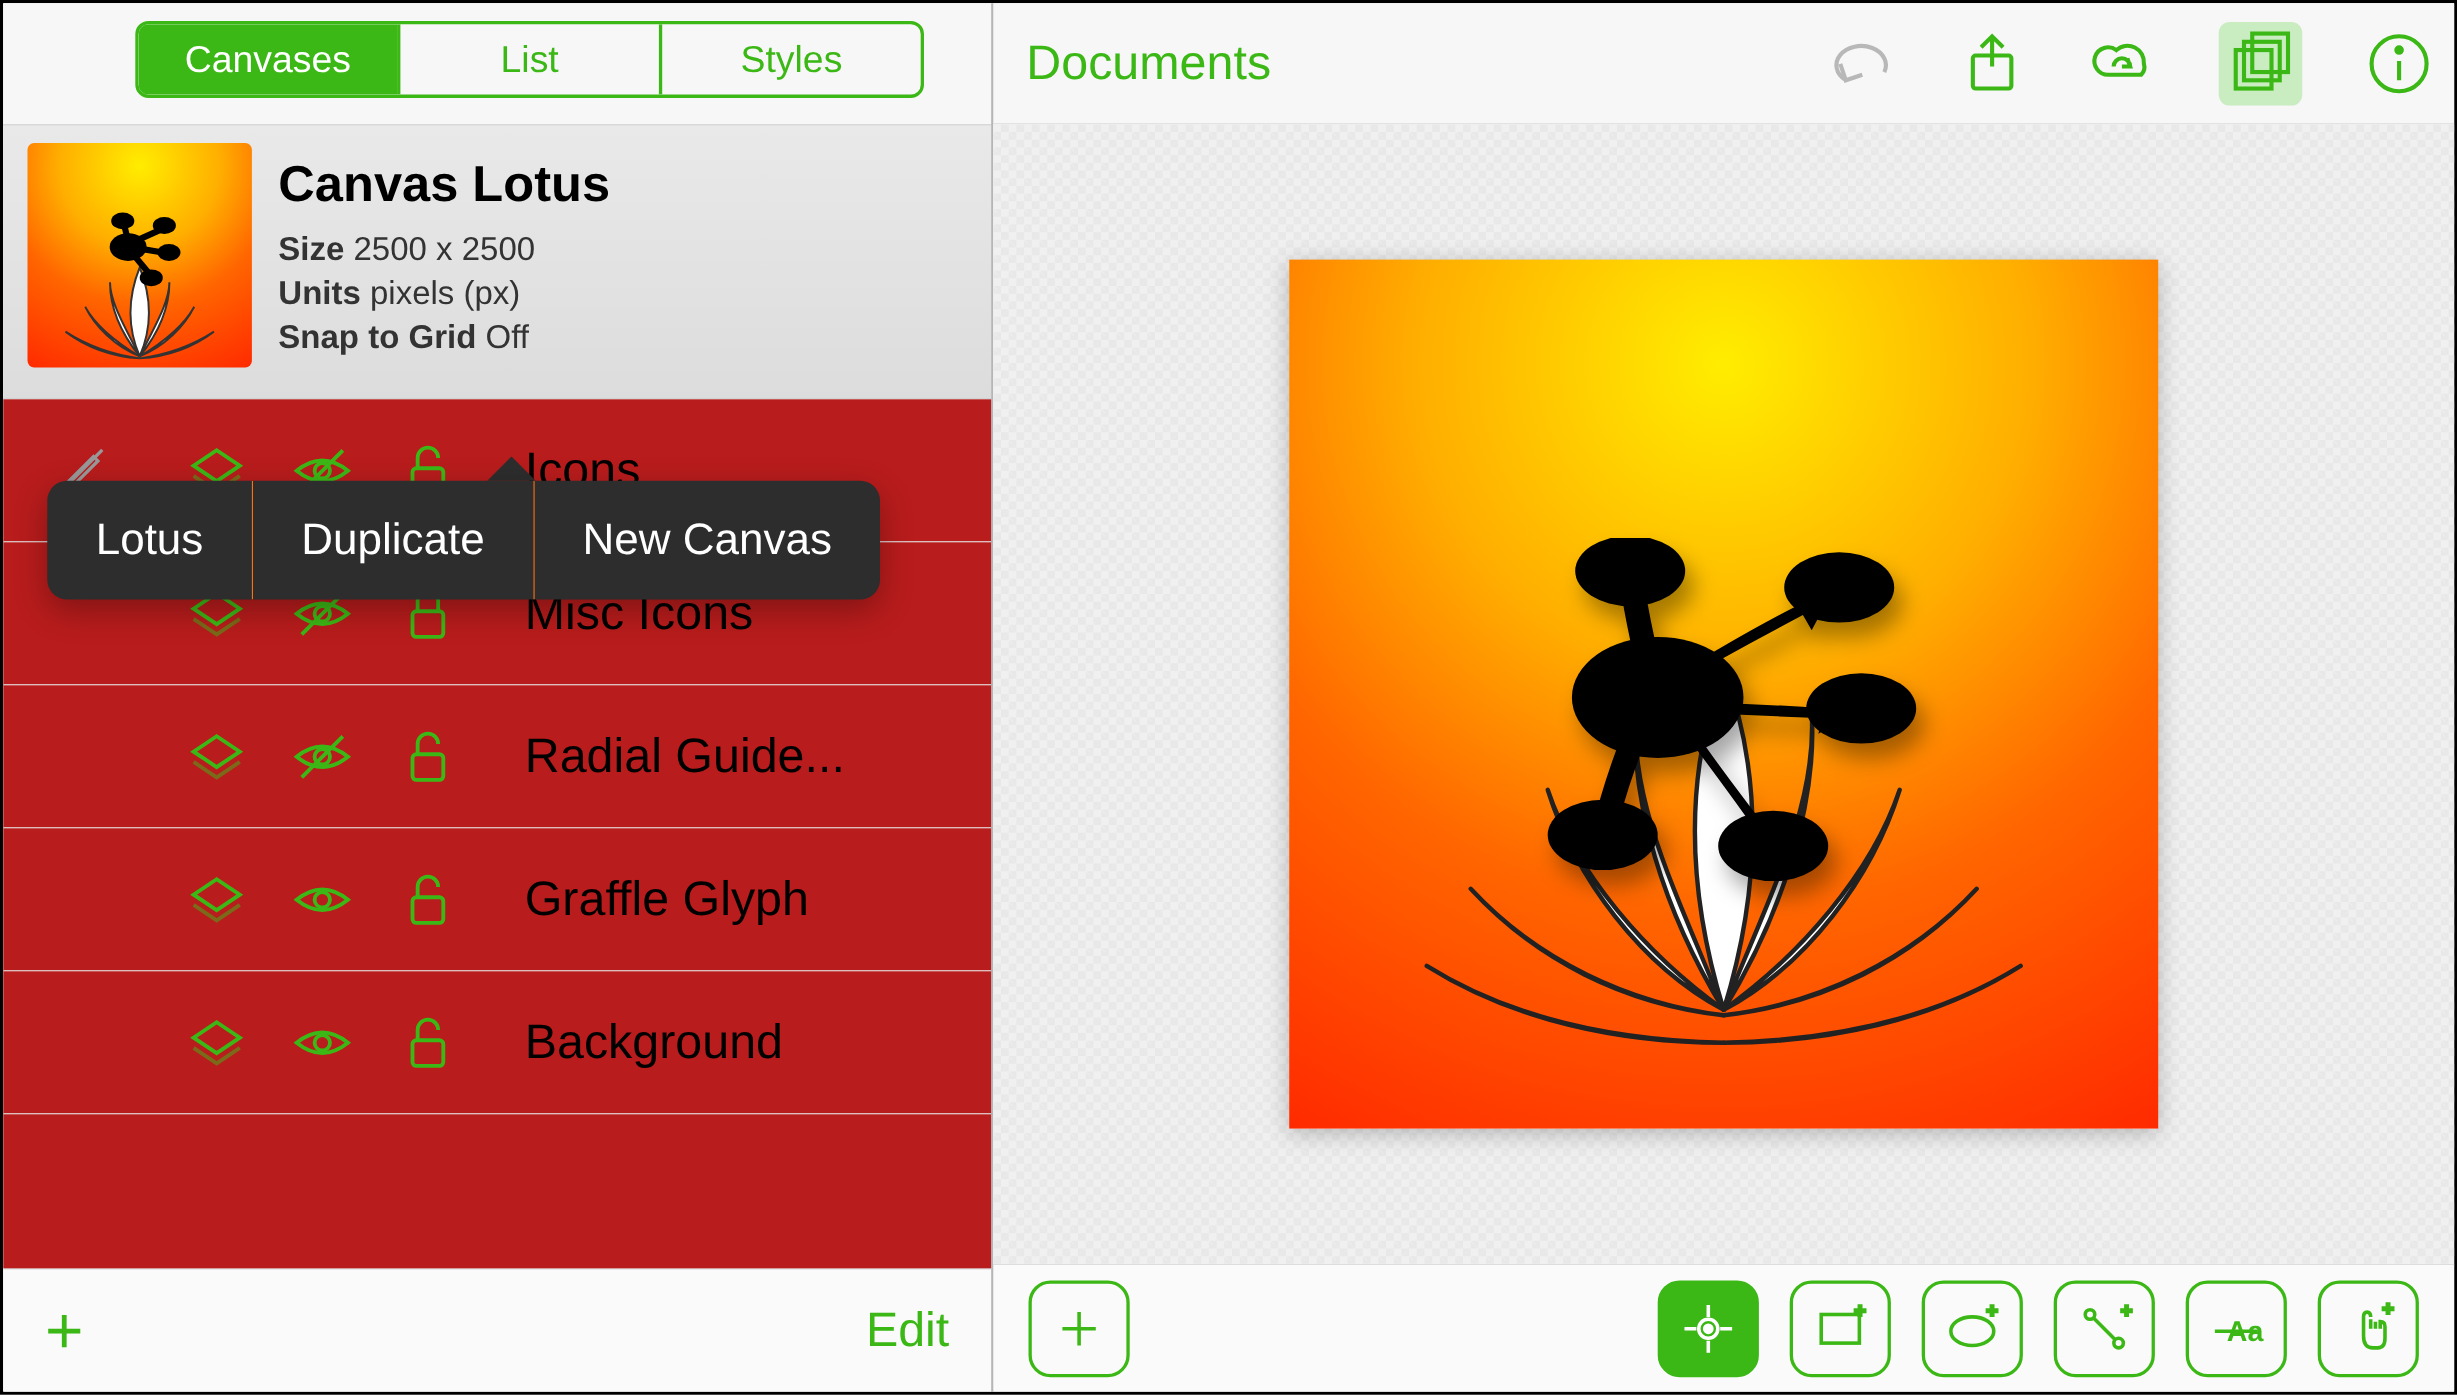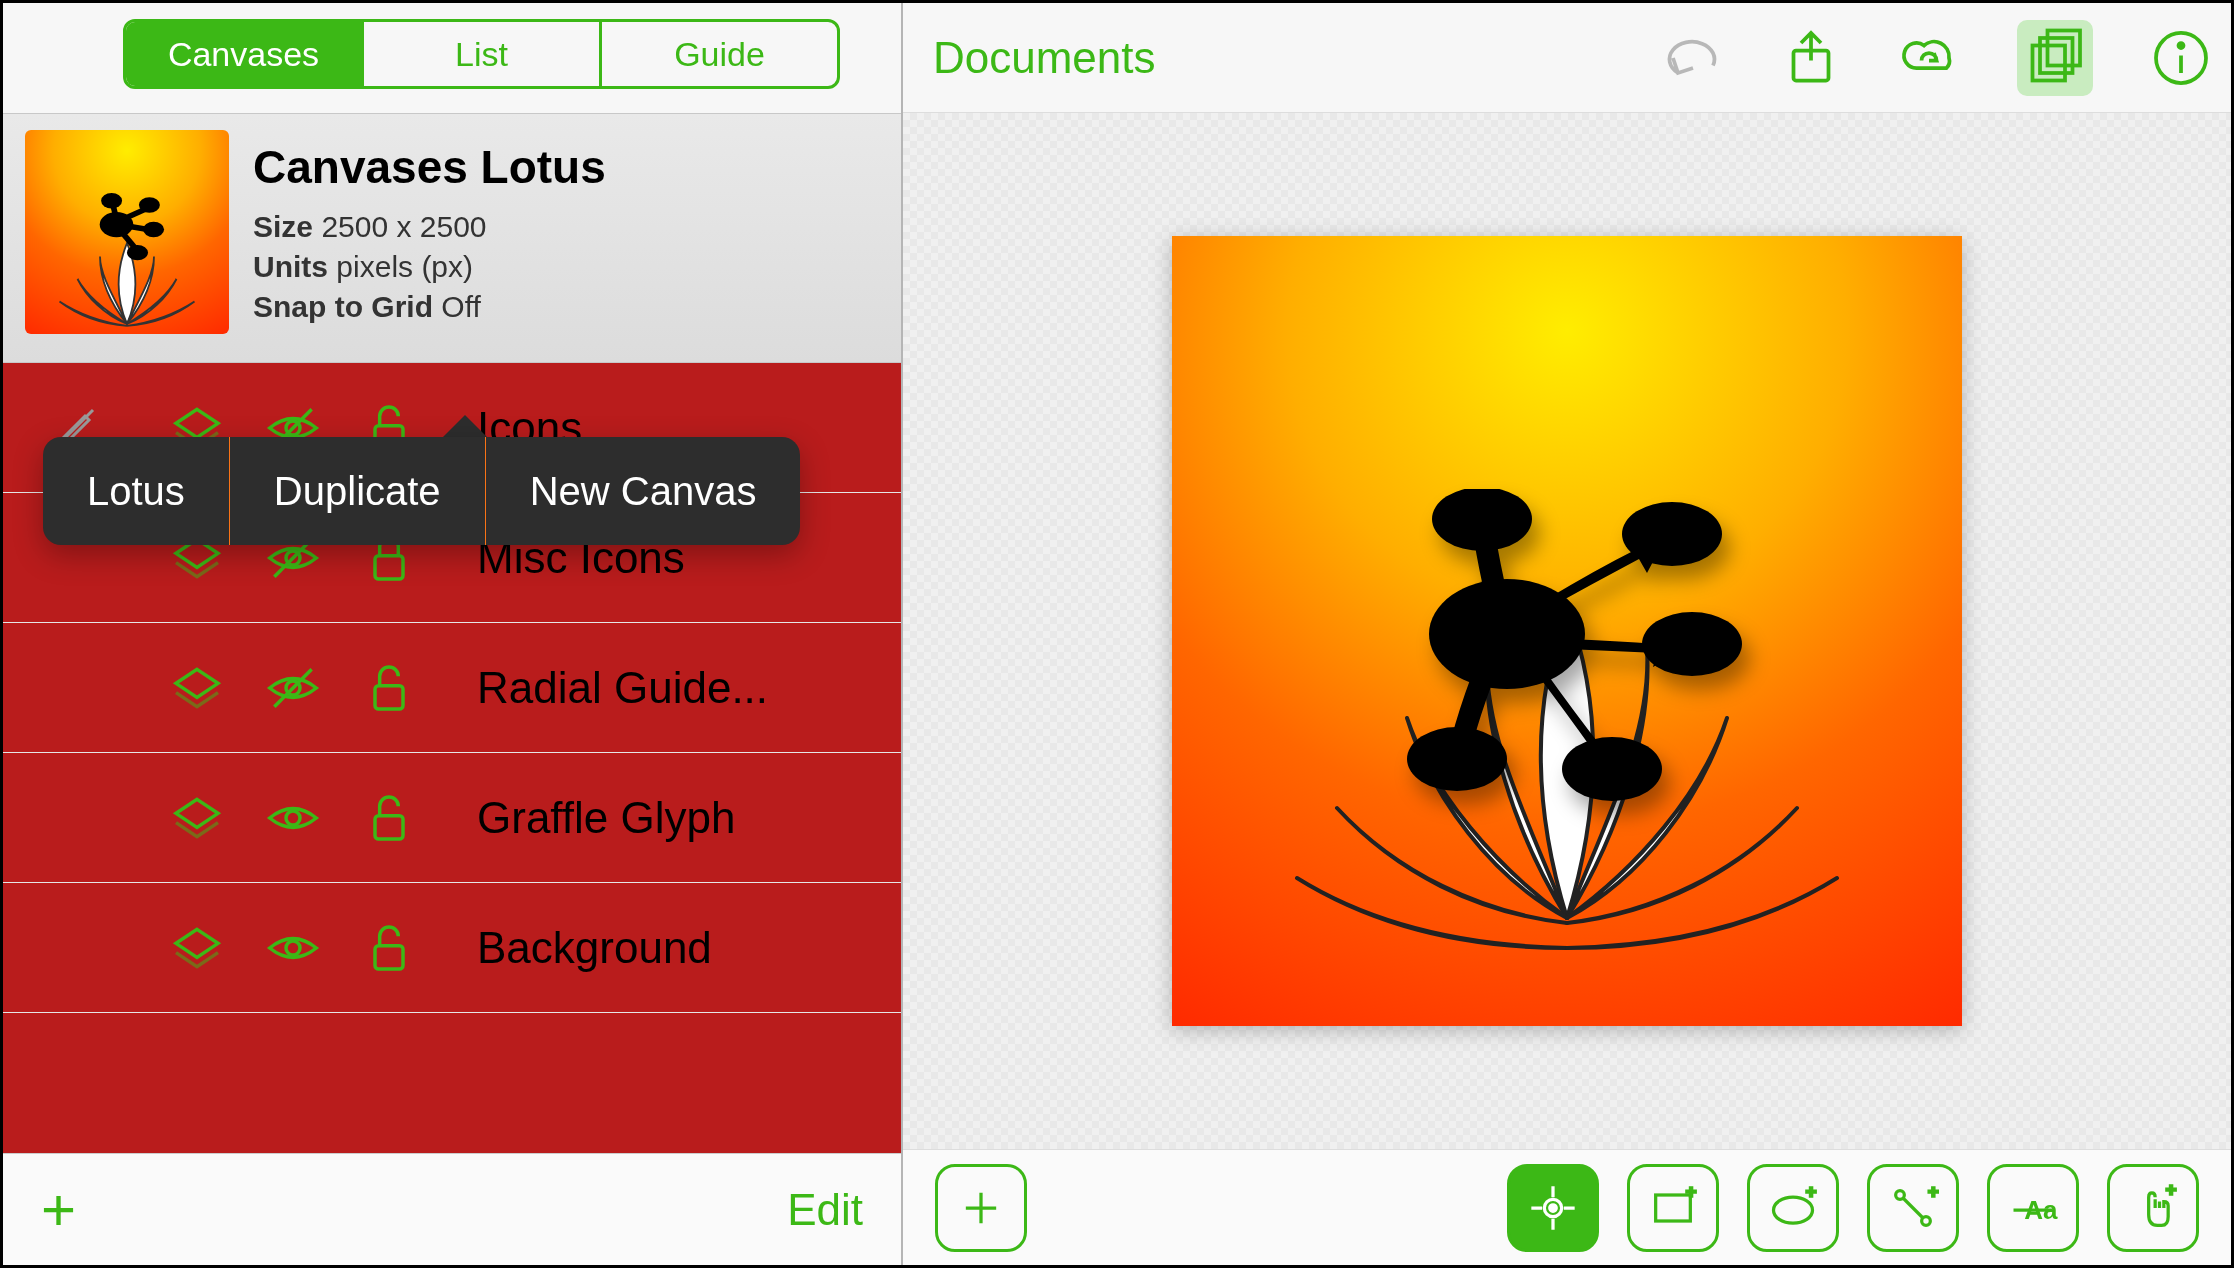--- a/index.html
+++ b/index.html
@@ -65,21 +65,21 @@
 </head>
 <body>
 
 <div class="app">
   <div class="sidebar">
 
     <div class="seg-wrap">
       <div class="segmented">
         <div class="active">Canvases</div>
         <div>List</div>
-        <div>Guide</div>
+        <div>Styles</div>
       </div>
     </div>
 
     <div class="canvas-header">
       <div class="thumb">
         <svg class="lotus-mini" viewBox="0 0 200 120">
           <g fill="#fff" stroke="#333" stroke-width="2">
             <path d="M100 20 C90 45 85 75 100 110 C115 75 110 45 100 20Z"></path>
             <path d="M70 35 C70 60 80 85 100 110 C85 80 70 55 70 35Z"></path>
             <path d="M130 35 C130 60 120 85 100 110 C115 80 130 55 130 35Z"></path>
@@ -97,21 +97,21 @@
             <ellipse cx="98" cy="55" rx="15" ry="11"></ellipse>
             <ellipse cx="75" cy="88" rx="15" ry="11"></ellipse>
             <path d="M45 40 L40 20" stroke="#000" stroke-width="8"></path>
             <path d="M55 40 L86 26" stroke="#000" stroke-width="8"></path>
             <path d="M60 50 L90 55" stroke="#000" stroke-width="8"></path>
             <path d="M52 58 L72 82" stroke="#000" stroke-width="8"></path>
           </g>
         </svg>
       </div>
       <div class="canvas-info">
-        <div class="canvas-title">Canvases Lotus</div>
+        <div class="canvas-title">Canvas Lotus</div>
         <div class="meta-row"><b>Size</b> <span>2500 x 2500</span></div>
         <div class="meta-row"><b>Units</b> <span>pixels (px)</span></div>
         <div class="meta-row"><b>Snap to Grid</b> <span>Off</span></div>
       </div>
     </div>
 
     <div class="popover-wrap">
       <div class="popover-arrow"></div>
       <div class="popover">
         <div>Lotus</div>

